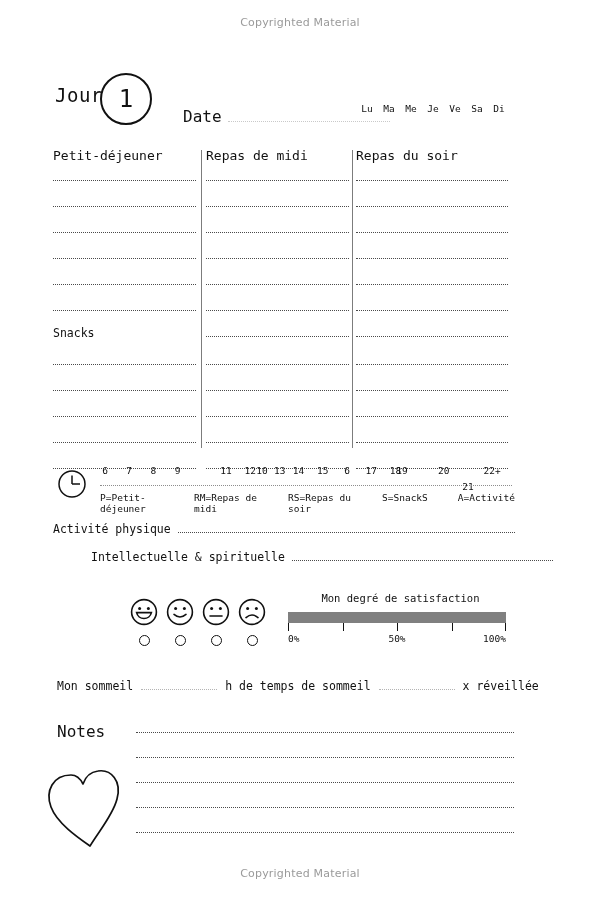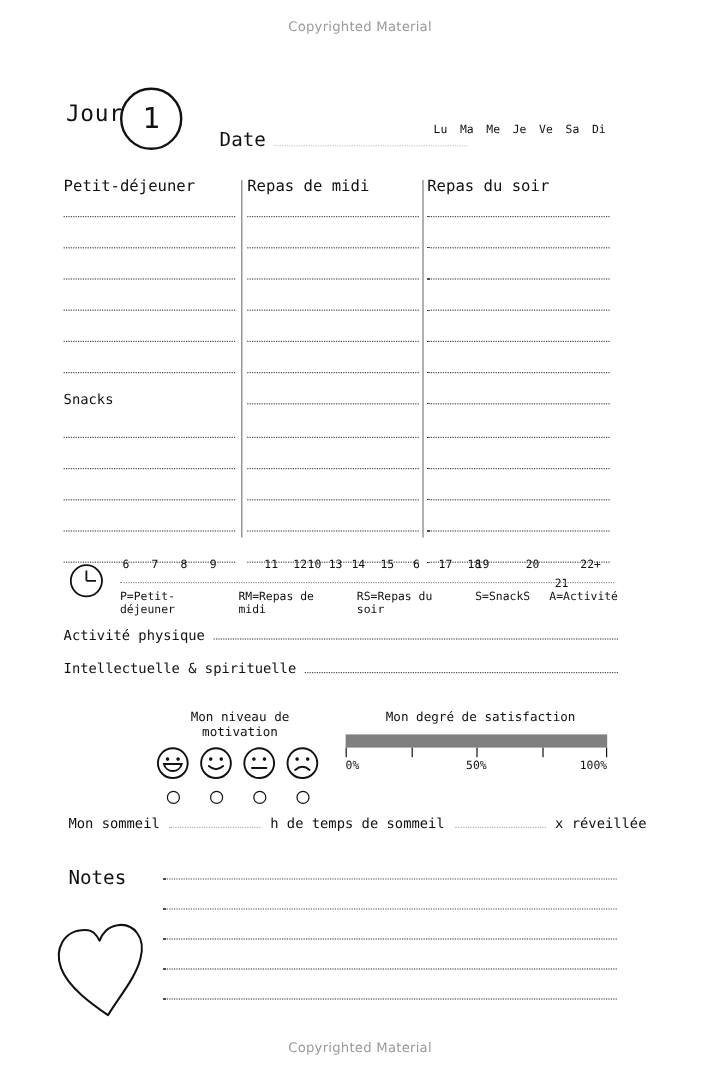--- a/index.html
+++ b/index.html
@@ -96,32 +96,32 @@
     font-size: 9.5px; text-align: center; width: 22px;
     transform: translateX(-11px);
   }
   .timeline-rule {
     position: absolute; left: 47px; top: 20px; width: 412px;
     border-bottom: 1.3px dotted #8d8d8d;
   }
   .legend {
     position: absolute; left: 47px; top: 27px;
     font-size: 9.5px;
-    display: flex; gap: 16px;
+    display: flex; gap: 30px;
   }
 
   
   .act-row { position: absolute; left: 53px; display: flex; align-items: baseline; }
   .act-row .lbl { font-size: 11.5px; white-space: nowrap; }
   .act-row .fill {
     border-bottom: 1.4px dotted #4a4a4a;
     height: 11px; margin-left: 7px;
   }
   .act-row.r1 { top: 521px; width: 462px; }
-  .act-row.r2 { top: 549px; width: 462px; }
+  .act-row.r2 { top: 549px; width: 462px; margin-left: 38px; }
   .act-row.r1 .fill { width: 356px; }
   .act-row.r2 .fill { width: 320px; }
 
   
   .mood { position: absolute; left: 130px; top: 592px; width: 140px; }
   .mood-title {
     font-size: 10.5px; text-align: center; width: 146px;
     margin-left: -3px;
   }
   .faces { display: flex; gap: 8px; margin-top: 6px; }
@@ -285,21 +285,20 @@
   <div class="act-row r1">
     <span class="lbl">Activité physique</span>
     <span class="fill"></span>
   </div>
   <div class="act-row r2">
     <span class="lbl">Intellectuelle &amp; spirituelle</span>
     <span class="fill"></span>
   </div>
 
   <div class="mood">
-    <div class="mood-title">Mon niveau de motivation</div>
     <div class="faces" id="faces">
         <div class="face-item">
           <span><svg viewBox="0 0 28 28" width="28" height="28">
               <circle cx="14" cy="14" r="12.4" fill="none" stroke="#111" stroke-width="1.6"></circle>
               <circle cx="9.6" cy="10.6" r="1.5" fill="#111"></circle>
               <circle cx="18.4" cy="10.6" r="1.5" fill="#111"></circle>
               <path d="M6.6 14.6 H21.4 A7.6 7.6 0 0 1 6.6 14.6 Z" fill="none" stroke="#111" stroke-width="1.6"></path>
             </svg></span>
           <div class="radio"></div>
         </div>

